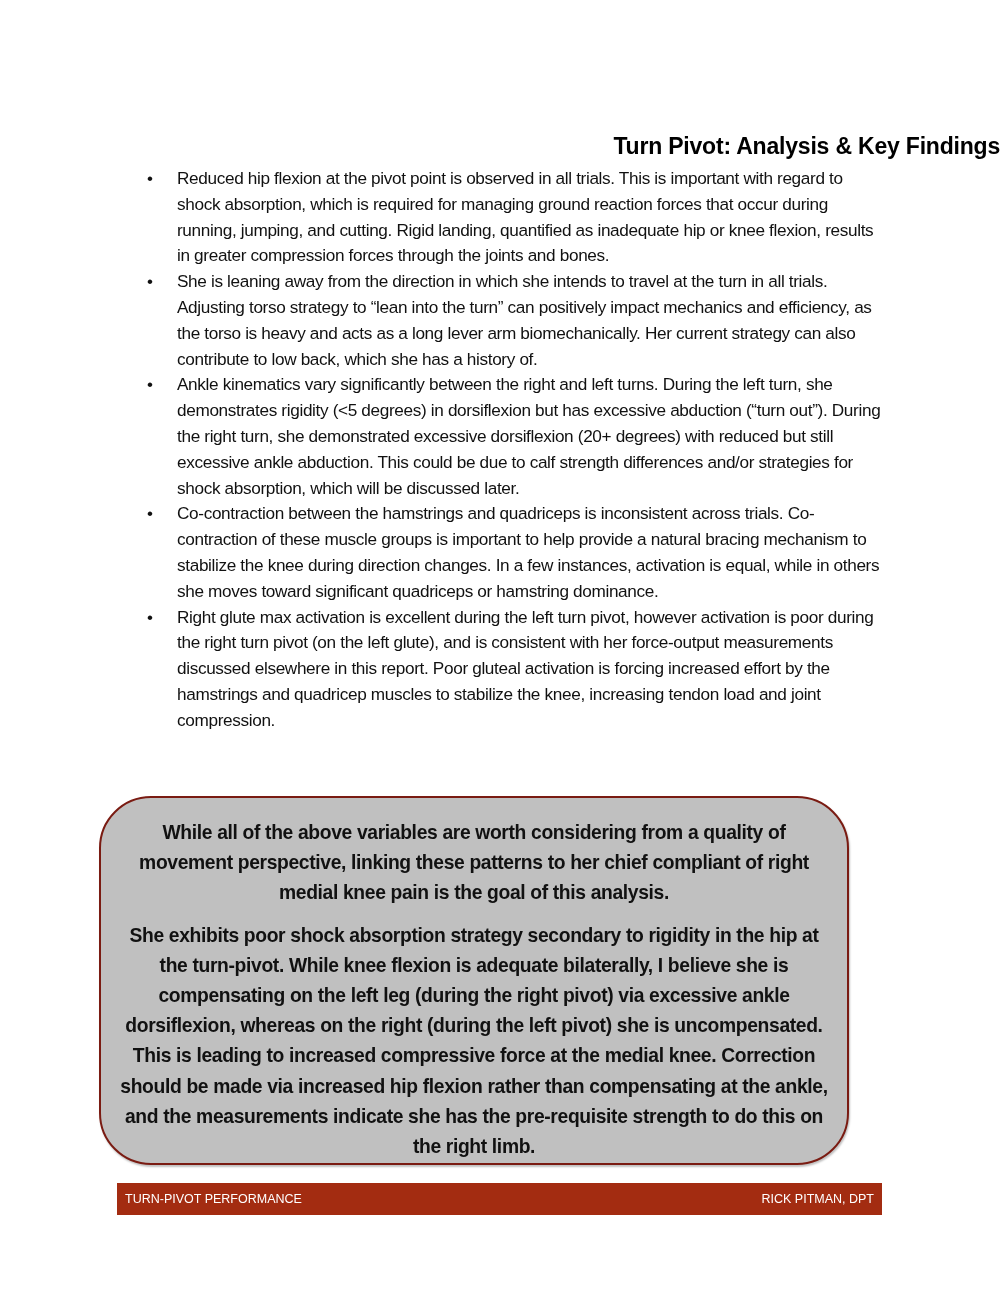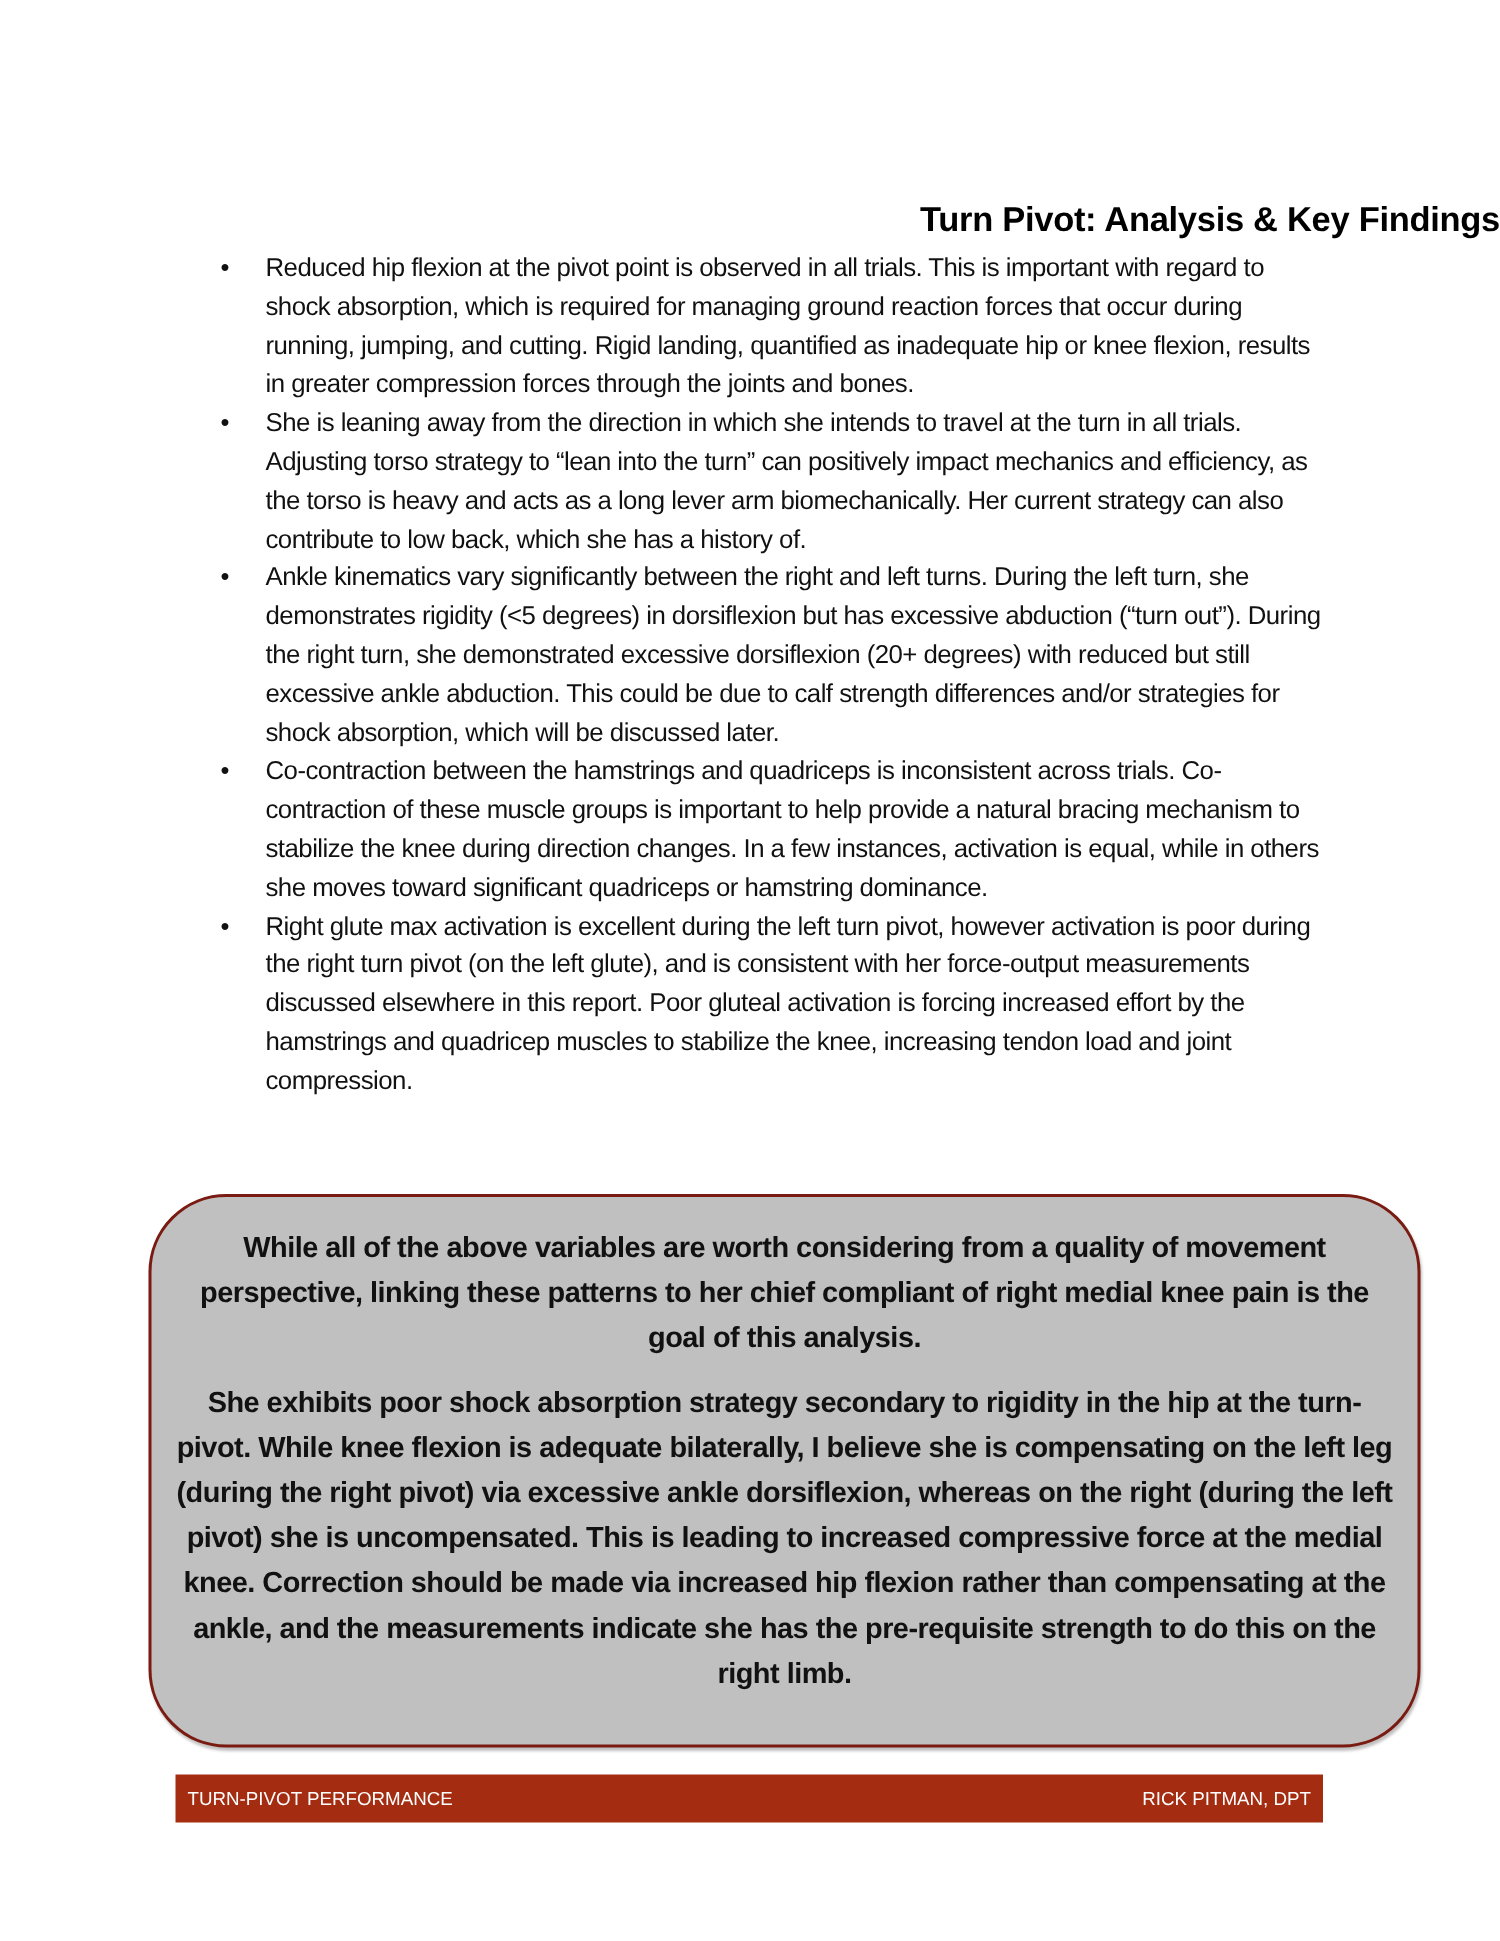--- a/index.html
+++ b/index.html
@@ -5,21 +5,21 @@
     html, body { margin: 0; padding: 0; background: #ffffff; }
     body { width: 1000px; height: 1294px; position: relative; overflow: hidden; font-family: "Liberation Sans", sans-serif; color: #111; }
     .page-title {
       position: absolute; top: 118px; left: 0; width: 1000px; text-align: right;
       font-weight: bold; font-size: 23px; letter-spacing: -0.2px; color: #000;
     }
     .findings { position: absolute; top: 166px; left: 140px; width: 748px; margin: 0; padding: 0; list-style: none; }
     .finding { position: relative; padding-left: 37px; font-size: 17.2px; line-height: 25.8px; letter-spacing: -0.35px; color: #111; }
     .finding .bullet { position: absolute; left: 7px; top: 0; font-size: 17px; }
     .callout {
-      position: absolute; top: 796px; left: 99px; width: 848px; height: 369px;
+      position: absolute; top: 796px; left: 99px; width: 750px; height: 369px;
       background: #c0c0c0; border: 2px solid #7a1b12; border-radius: 52px; box-sizing: border-box;
       box-shadow: 1px 2px 2px rgba(0,0,0,0.25);
       padding: 20px 14px 0 14px; text-align: center;
     }
     .callout p { margin: 0 0 12px 0; font-weight: bold; font-size: 19.3px; line-height: 30.2px; letter-spacing: -0.35px; color: #111; }
     .footer {
       position: absolute; top: 1183px; left: 117px; width: 765px; height: 30px;
       background: #a32c11; color: #fff; font-size: 12.5px; box-sizing: border-box;
       display: flex; justify-content: space-between; align-items: center; padding: 16px 8px;
     }

